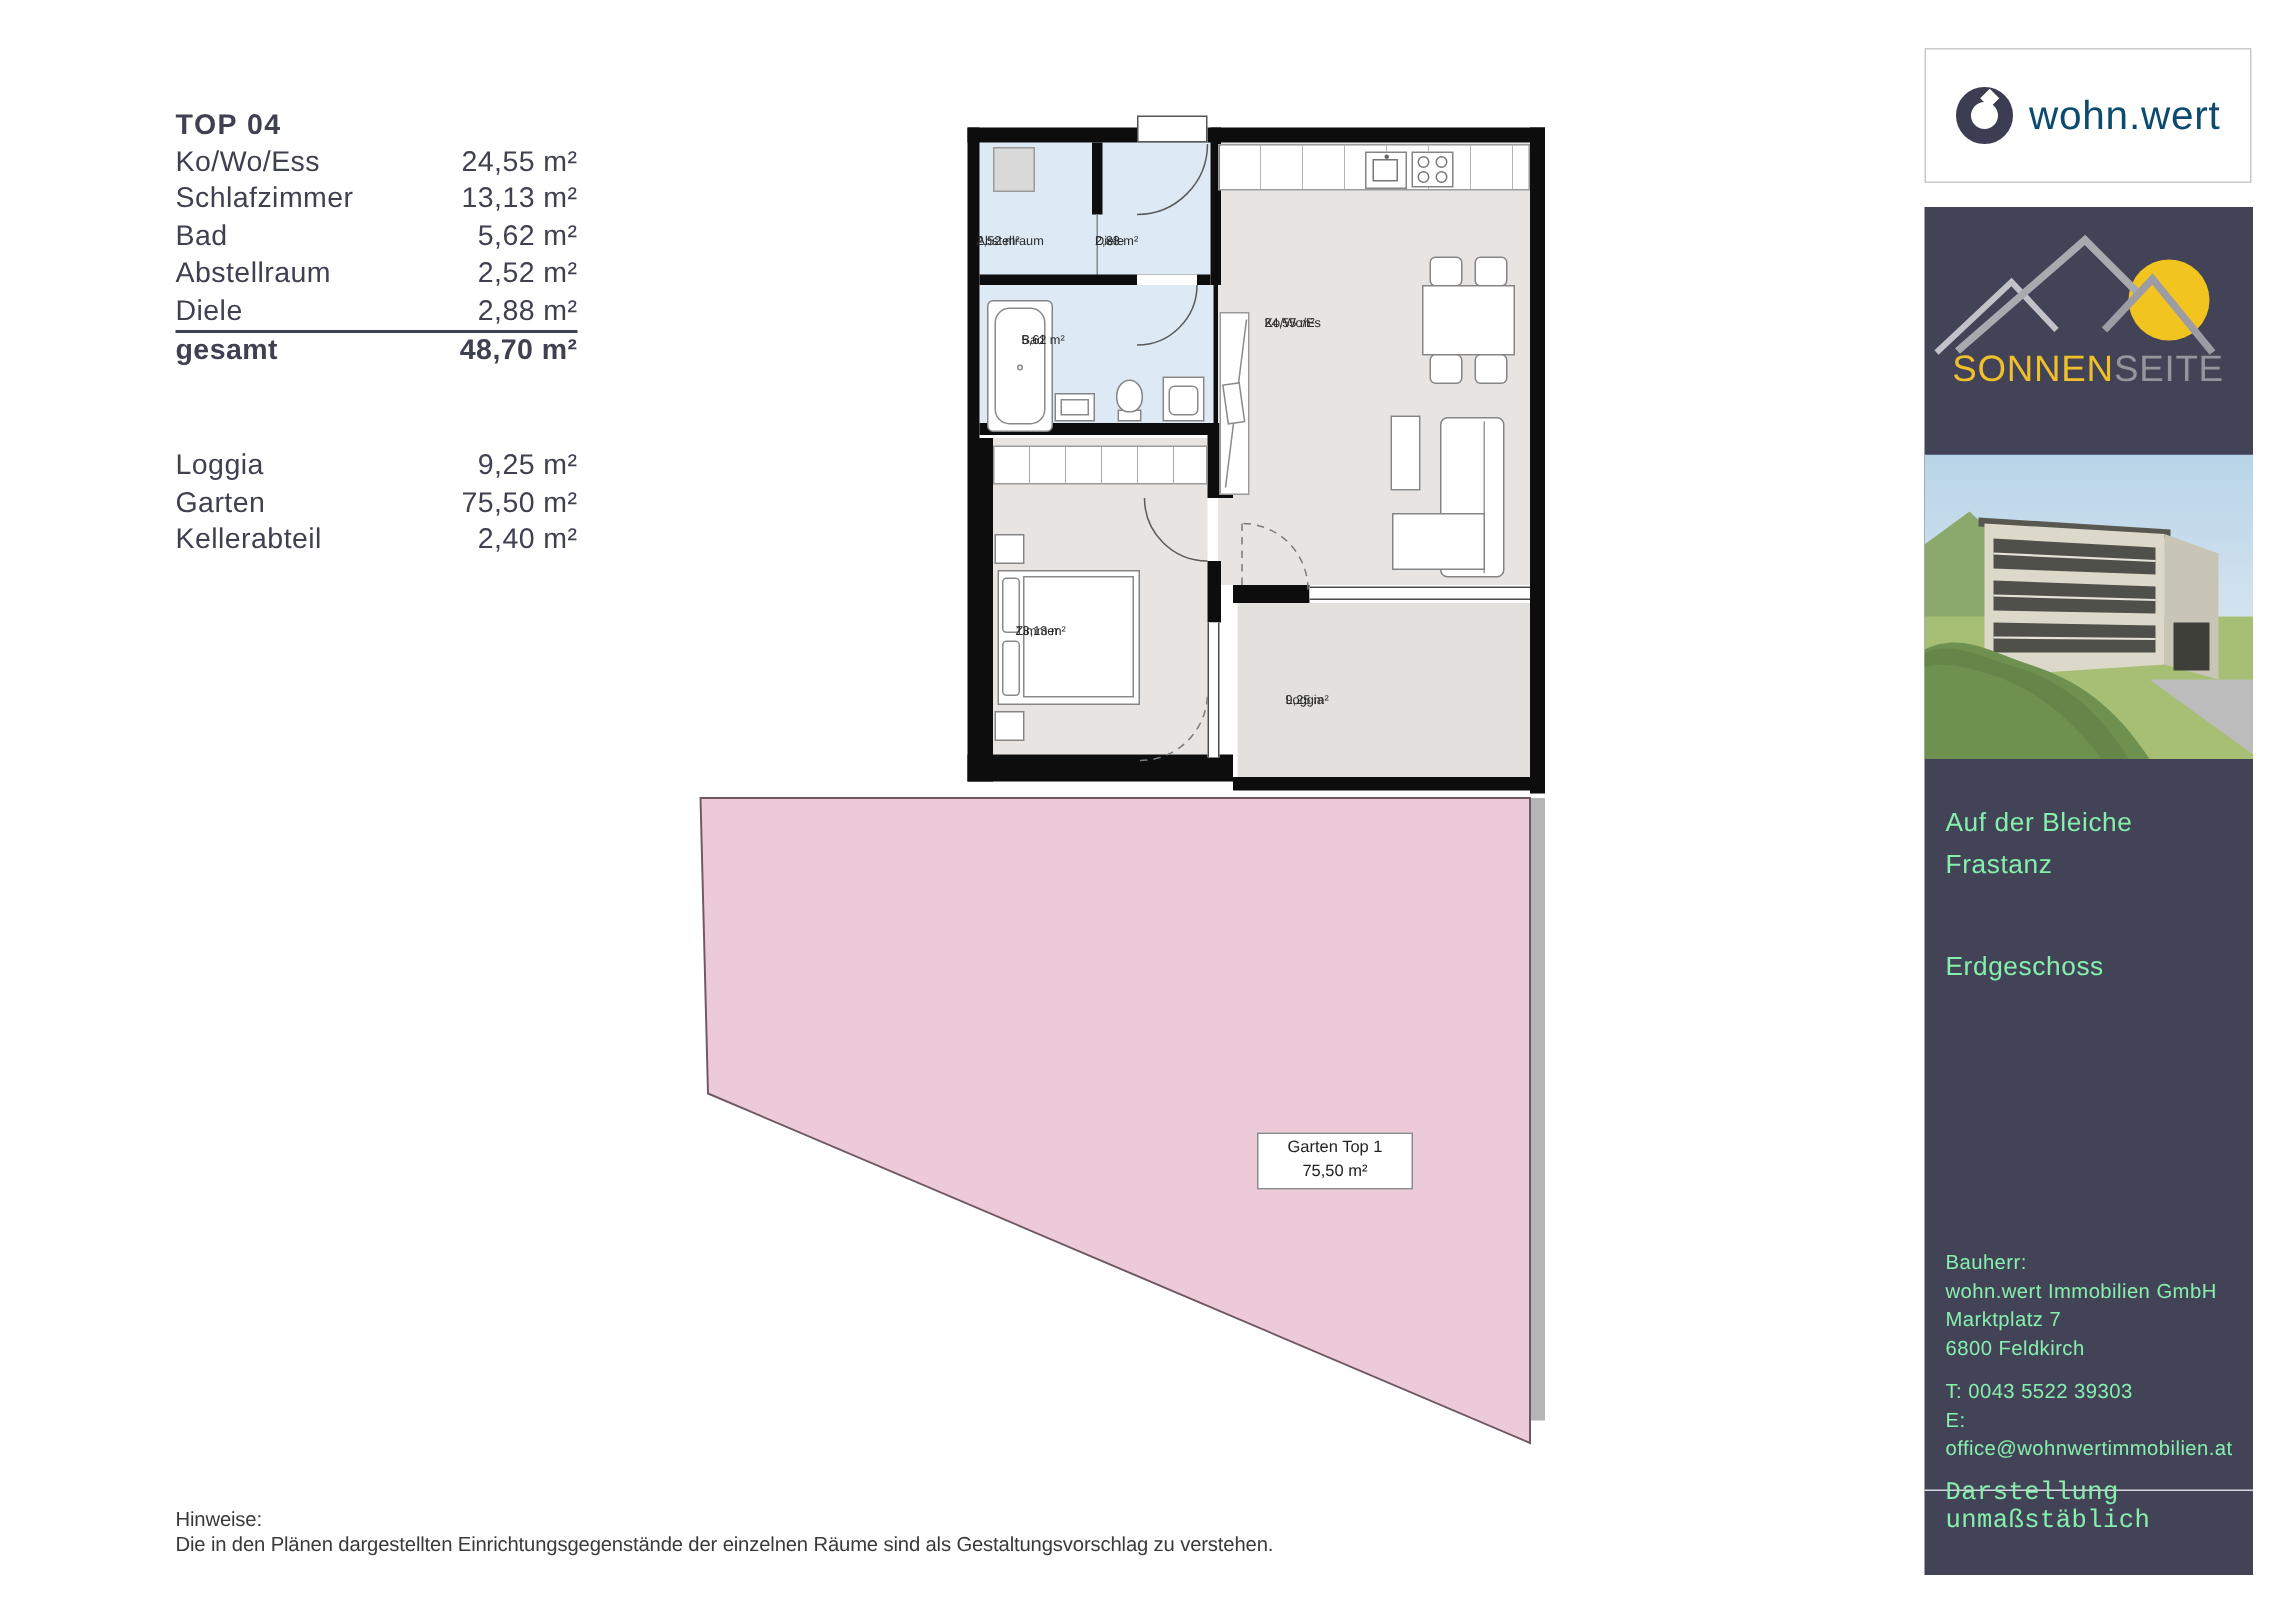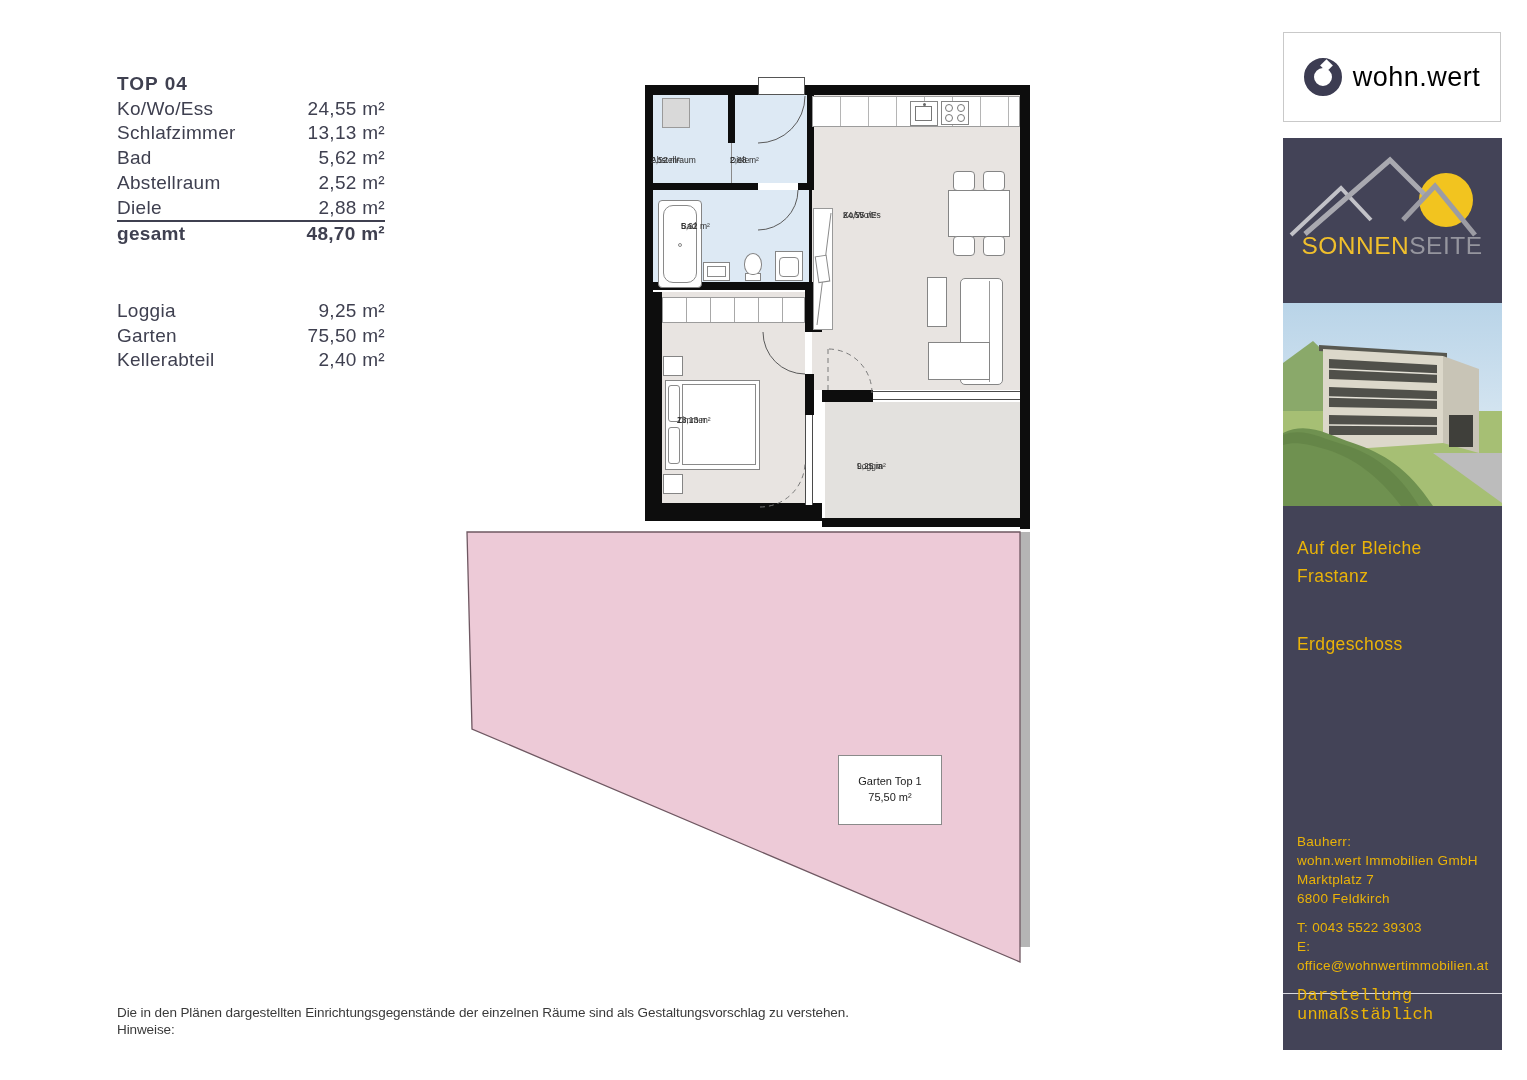--- a/index.html
+++ b/index.html
@@ -30,28 +30,28 @@
   .band.ward{background:repeating-linear-gradient(90deg,#ffffff 0 23px,#a8a8a8 23px 24px);}
   .rlabel{font-size:8.5px;line-height:1.3;color:#2b2b2b;text-align:center;white-space:nowrap;}
   .plan-svg{left:0;top:-10px;width:385px;height:455px;pointer-events:none;}
   .arc{fill:none;stroke:#5a5a5a;stroke-width:1;}
   .dash{fill:none;stroke:#7a7a7a;stroke-width:1;stroke-dasharray:5 4;}
   .stove{display:grid;grid-template-columns:1fr 1fr;padding:1px;}
   .burner{position:static;width:8px;height:8px;border:1px solid #777;border-radius:50%;margin:1px auto;}
   
   .garden-svg{position:absolute;left:460px;top:525px;width:575px;height:445px;}
   .garden-label{position:absolute;left:838px;top:755px;width:102px;background:#fff;border:1px solid #8a8a8a;
-    text-align:center;font-size:11px;line-height:1.45;color:#222;padding:18px 0;}
+    text-align:center;font-size:11px;line-height:1.45;color:#222;padding:2px 0;}
   
   .logo-box{position:absolute;left:1283px;top:32px;width:216px;height:88px;background:#fff;border:1px solid #c9c9c9;
     display:flex;align-items:center;justify-content:center;gap:11px;}
   .logo-ring{width:38px;height:38px;border-radius:50%;border:10px solid #3c3c52;box-sizing:border-box;position:relative;}
   .logo-notch{position:absolute;left:8px;top:-7px;width:9px;height:9px;background:#fff;transform:rotate(45deg);}
-  .logo-text{font-size:27px;color:#000000;font-weight:500;letter-spacing:.5px;}
-  .side-navy{position:absolute;left:1283px;top:138px;width:219px;height:912px;background:#434357;color:#eab308;}
+  .logo-text{font-size:27px;color:#0c4a6e;font-weight:500;letter-spacing:.5px;}
+  .side-navy{position:absolute;left:1283px;top:138px;width:219px;height:912px;background:#434357;color:#86efac;}
   .side-navy>*{position:absolute;}
   .brand-svg{left:0;top:0;}
   .render-svg{left:0;top:165px;}
   .side-address{left:14px;top:396px;font-size:17.5px;line-height:28px;letter-spacing:.4px;}
   .side-floor{left:14px;top:496px;font-size:17.5px;letter-spacing:.4px;}
   .side-builder{left:14px;top:694px;font-size:13.5px;line-height:19px;letter-spacing:.3px;}
   .side-contact{left:14px;top:780px;font-size:13.5px;line-height:19px;letter-spacing:.3px;}
   .side-divider{left:0;top:855px;width:219px;border-top:1px solid #d8d8e0;}
   .side-disclaimer{left:14px;top:848px;font-size:17px;letter-spacing:.3px;font-family:Liberation Mono, monospace;}
   
@@ -285,15 +285,15 @@
   </div>
   <div class="side-contact">
     <div>T: 0043 5522 39303</div>
     <div>E: office@wohnwertimmobilien.at</div>
   </div>
   <div class="side-divider"></div>
   <div class="side-disclaimer">Darstellung unmaßstäblich</div>
 </div>
 
 <div class="footer">
+  <div>Hinweise:</div>
   <div>Die in den Plänen dargestellten Einrichtungsgegenstände der einzelnen Räume sind als Gestaltungsvorschlag zu verstehen.</div>
-  <div>Hinweise:</div>
 </div>
 
 </body></html>

